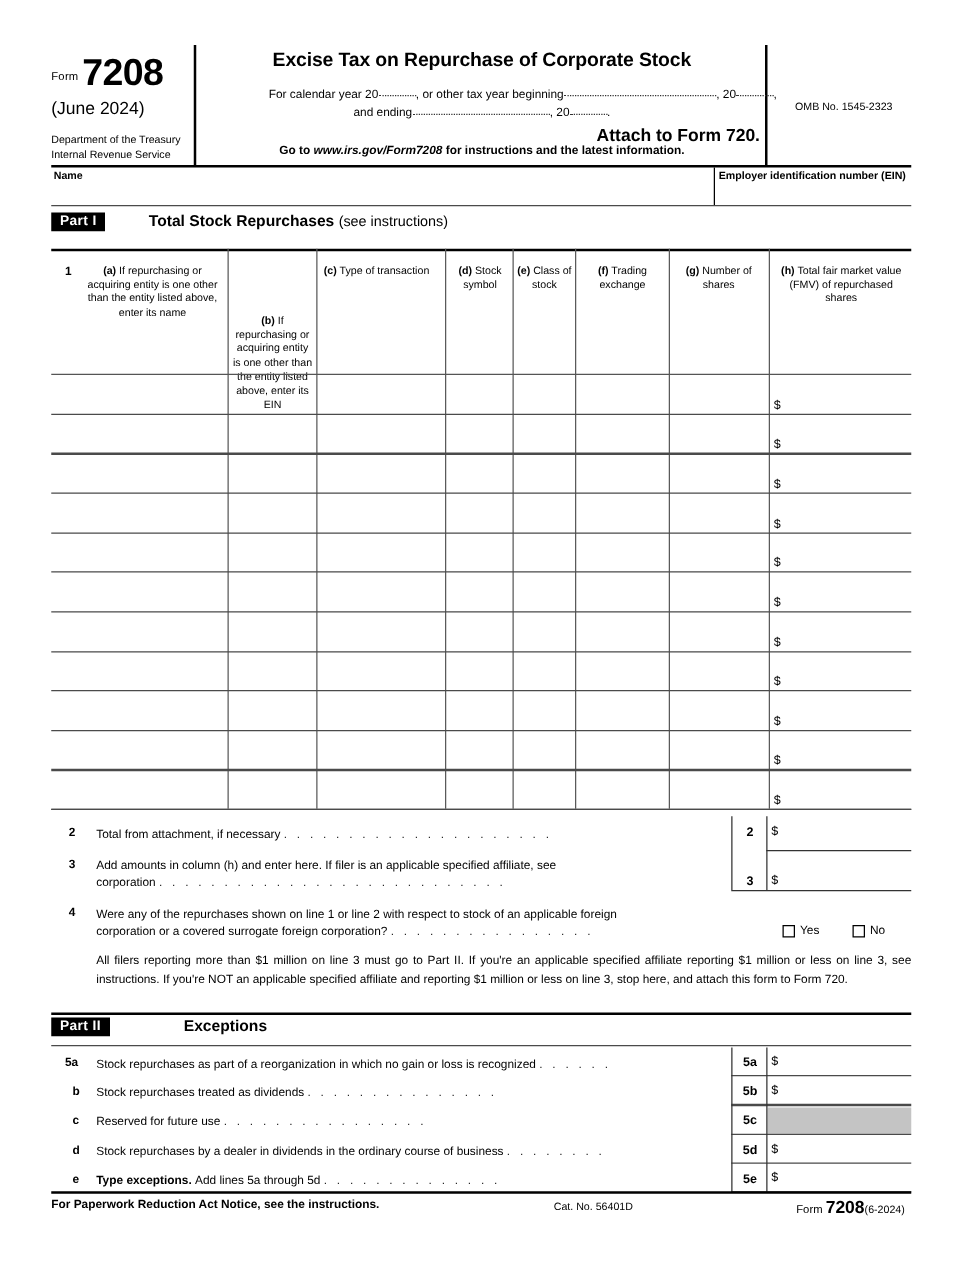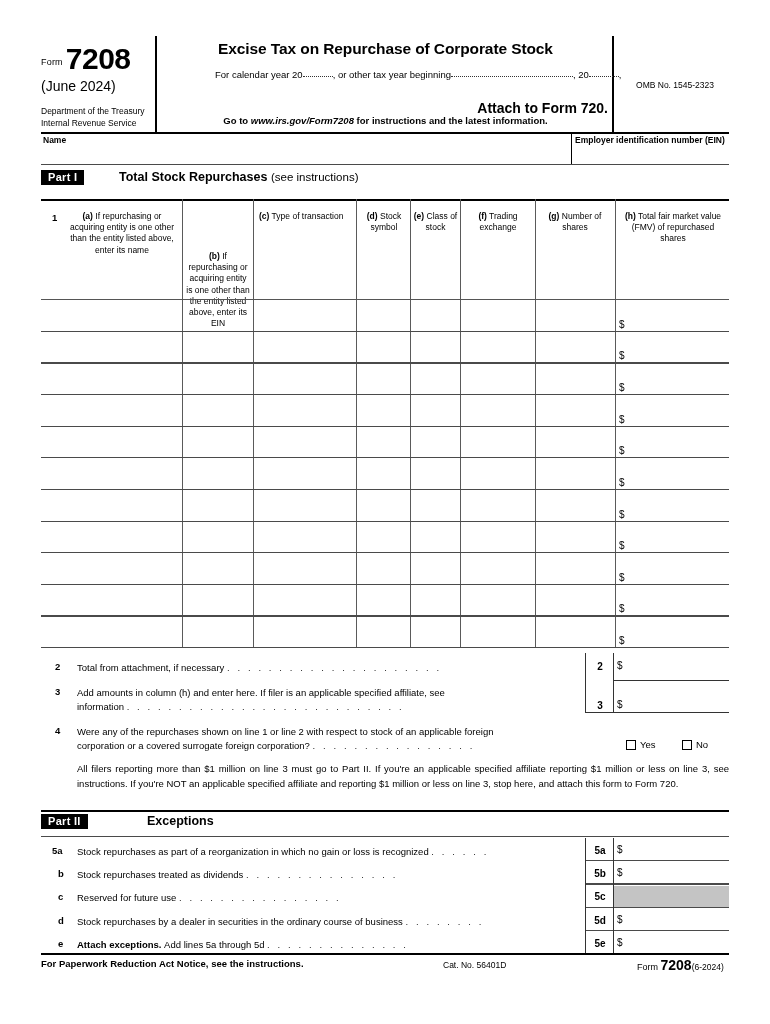--- a/index.html
+++ b/index.html
@@ -106,20 +106,23 @@
     <div class="vdiv1"></div>
     <div class="vdiv2"></div>
 
     <div class="hdr-mid">
       <div class="title">Excise Tax on Repurchase of Corporate Stock</div>
 
       <div class="cal-l1">
         <span style="display:inline-block;width:52px;"></span><span>For calendar year 20</span><span class="dots-fill f-sm"></span><span>, or other tax year beginning</span><span class="dots-fill f-lg"></span><span>, 20</span><span class="dots-fill f-sm"></span><span>,</span>
       </div>
 
+      <div class="cal-l2">
+        <span>and ending</span><span class="dots-fill f-md"></span><span>, 20</span><span class="dots-fill f-sm"></span><span>.</span>
+      </div>
 
       <div class="attach">Attach to Form 720.</div>
 
       <div class="goto">
         <span>Go to </span><span class="bi">www.irs.gov/Form7208</span><span> for instructions and the latest information.</span>
       </div>
     </div>
 
     <div class="hdr-right">
       <div class="omb">OMB No. 1545-2323</div>
@@ -196,21 +199,21 @@
   <span class="lnum" style="left:55px;top:661px;">2</span>
   <span class="ltxt" style="left:77px;top:661px;"><span>Total from attachment, if necessary</span> <span class="leader">. . . . . . . . . . . . . . . . . . . . .</span></span>
   <div class="abs" style="left:585px;top:653px;width:1.2px;height:27px;background:#333;"></div>
   <div class="abs" style="left:613px;top:653px;width:1.2px;height:27px;background:#333;"></div>
   <span class="boxnum" style="left:589px;top:661px;width:22px;">2</span>
   <span class="dollar" style="left:617px;top:660px;">$</span>
   <div class="abs" style="left:613px;top:680px;width:116px;height:1.3px;background:#333;"></div>
 
   <span class="lnum" style="left:55px;top:686px;">3</span>
   <div class="ltxt" style="left:77px;top:686px;width:500px;text-align:justify;"><span>Add amounts in column (h) and enter here. If filer is an applicable specified affiliate, see</span></div>
-  <span class="ltxt" style="left:77px;top:700px;"><span>information</span> <span class="leader">. . . . . . . . . . . . . . . . . . . . . . . . . . .</span></span>
+  <span class="ltxt" style="left:77px;top:700px;"><span>corporation</span> <span class="leader">. . . . . . . . . . . . . . . . . . . . . . . . . . .</span></span>
   <div class="abs" style="left:585px;top:680px;width:1.2px;height:32px;background:#333;"></div>
   <div class="abs" style="left:613px;top:680px;width:1.2px;height:32px;background:#333;"></div>
   <span class="boxnum" style="left:589px;top:700px;width:22px;">3</span>
   <span class="dollar" style="left:617px;top:699px;">$</span>
   <div class="abs" style="left:585px;top:712px;width:144px;height:1.3px;background:#333;"></div>
 
   <span class="lnum" style="left:55px;top:725px;">4</span>
   <div class="ltxt" style="left:77px;top:725px;width:560px;">Were any of the repurchases shown on line 1 or line 2 with respect to stock of an applicable foreign</div>
   <span class="ltxt" style="left:77px;top:739px;"><span>corporation or a covered surrogate foreign corporation?</span> <span class="leader">. . . . . . . . . . . . . . . .</span></span>
   <div class="chk" style="left:626px;top:740px;"></div>
@@ -237,26 +240,26 @@
       <span class="ltxt" style="left: 77px; top: 868.2px; white-space: nowrap;"><span>Stock repurchases treated as dividends </span><span class="leader">. . . . . . . . . . . . . . .</span></span>
       <span class="boxnum" style="left: 589px; top: 868.2px; width: 22px;">5b</span>
       <span class="dollar" style="left: 617px; top: 867.2px;">$</span>
       <div class="abs" style="left: 585px; top: 883.4px; width: 144px; height: 1.3px; background: rgb(74, 74, 74);"></div>
       <div class="shaded" style="left: 614px; top: 886.4px; width: 115px; height: 20.2px;"></div>
       <span class="lnum" style="left: 58px; top: 891.4px;">c</span>
       <span class="ltxt" style="left: 77px; top: 891.4px; white-space: nowrap;"><span>Reserved for future use </span><span class="leader">. . . . . . . . . . . . . . . .</span></span>
       <span class="boxnum" style="left: 589px; top: 891.4px; width: 22px;">5c</span>
       <div class="abs" style="left: 585px; top: 906.6px; width: 144px; height: 1.3px; background: rgb(74, 74, 74);"></div>
       <span class="lnum" style="left: 58px; top: 914.6px;">d</span>
-      <span class="ltxt" style="left: 77px; top: 914.6px; white-space: nowrap;"><span>Stock repurchases by a dealer in securities in the ordinary course of business </span><span class="leader">. . . . . . . .</span></span>
+      <span class="ltxt" style="left: 77px; top: 914.6px; white-space: nowrap;"><span>Stock repurchases by a dealer in dividends in the ordinary course of business </span><span class="leader">. . . . . . . .</span></span>
       <span class="boxnum" style="left: 589px; top: 914.6px; width: 22px;">5d</span>
       <span class="dollar" style="left: 617px; top: 913.6px;">$</span>
       <div class="abs" style="left: 585px; top: 929.8px; width: 144px; height: 1.3px; background: rgb(74, 74, 74);"></div>
       <span class="lnum" style="left: 58px; top: 937.8px;">e</span>
-      <span class="ltxt" style="left: 77px; top: 937.8px; white-space: nowrap;"><span class="b">Attach exceptions. </span><span>Add lines 5a through 5d </span><span class="leader">. . . . . . . . . . . . . .</span></span>
+      <span class="ltxt" style="left: 77px; top: 937.8px; white-space: nowrap;"><span class="b">Type exceptions. </span><span>Add lines 5a through 5d </span><span class="leader">. . . . . . . . . . . . . .</span></span>
       <span class="boxnum" style="left: 589px; top: 937.8px; width: 22px;">5e</span>
       <span class="dollar" style="left: 617px; top: 936.8px;">$</span>
       <div class="abs" style="left: 585px; top: 953px; width: 144px; height: 1.3px; background: rgb(74, 74, 74);"></div>
       <div class="abs" style="left: 585px; top: 838px; width: 1.2px; height: 116px; background: rgb(51, 51, 51);"></div>
       <div class="abs" style="left: 613px; top: 838px; width: 1.2px; height: 116px; background: rgb(51, 51, 51);"></div>
     </div>
 
   <div class="abs" style="left:41px;top:953px;width:688px;height:1.6px;background:#000;"></div>
   <span class="foot-l" style="left:41px;top:958px;">For Paperwork Reduction Act Notice, see the instructions.</span>
   <span class="foot-c" style="left:443px;top:960px;">Cat. No. 56401D</span>

